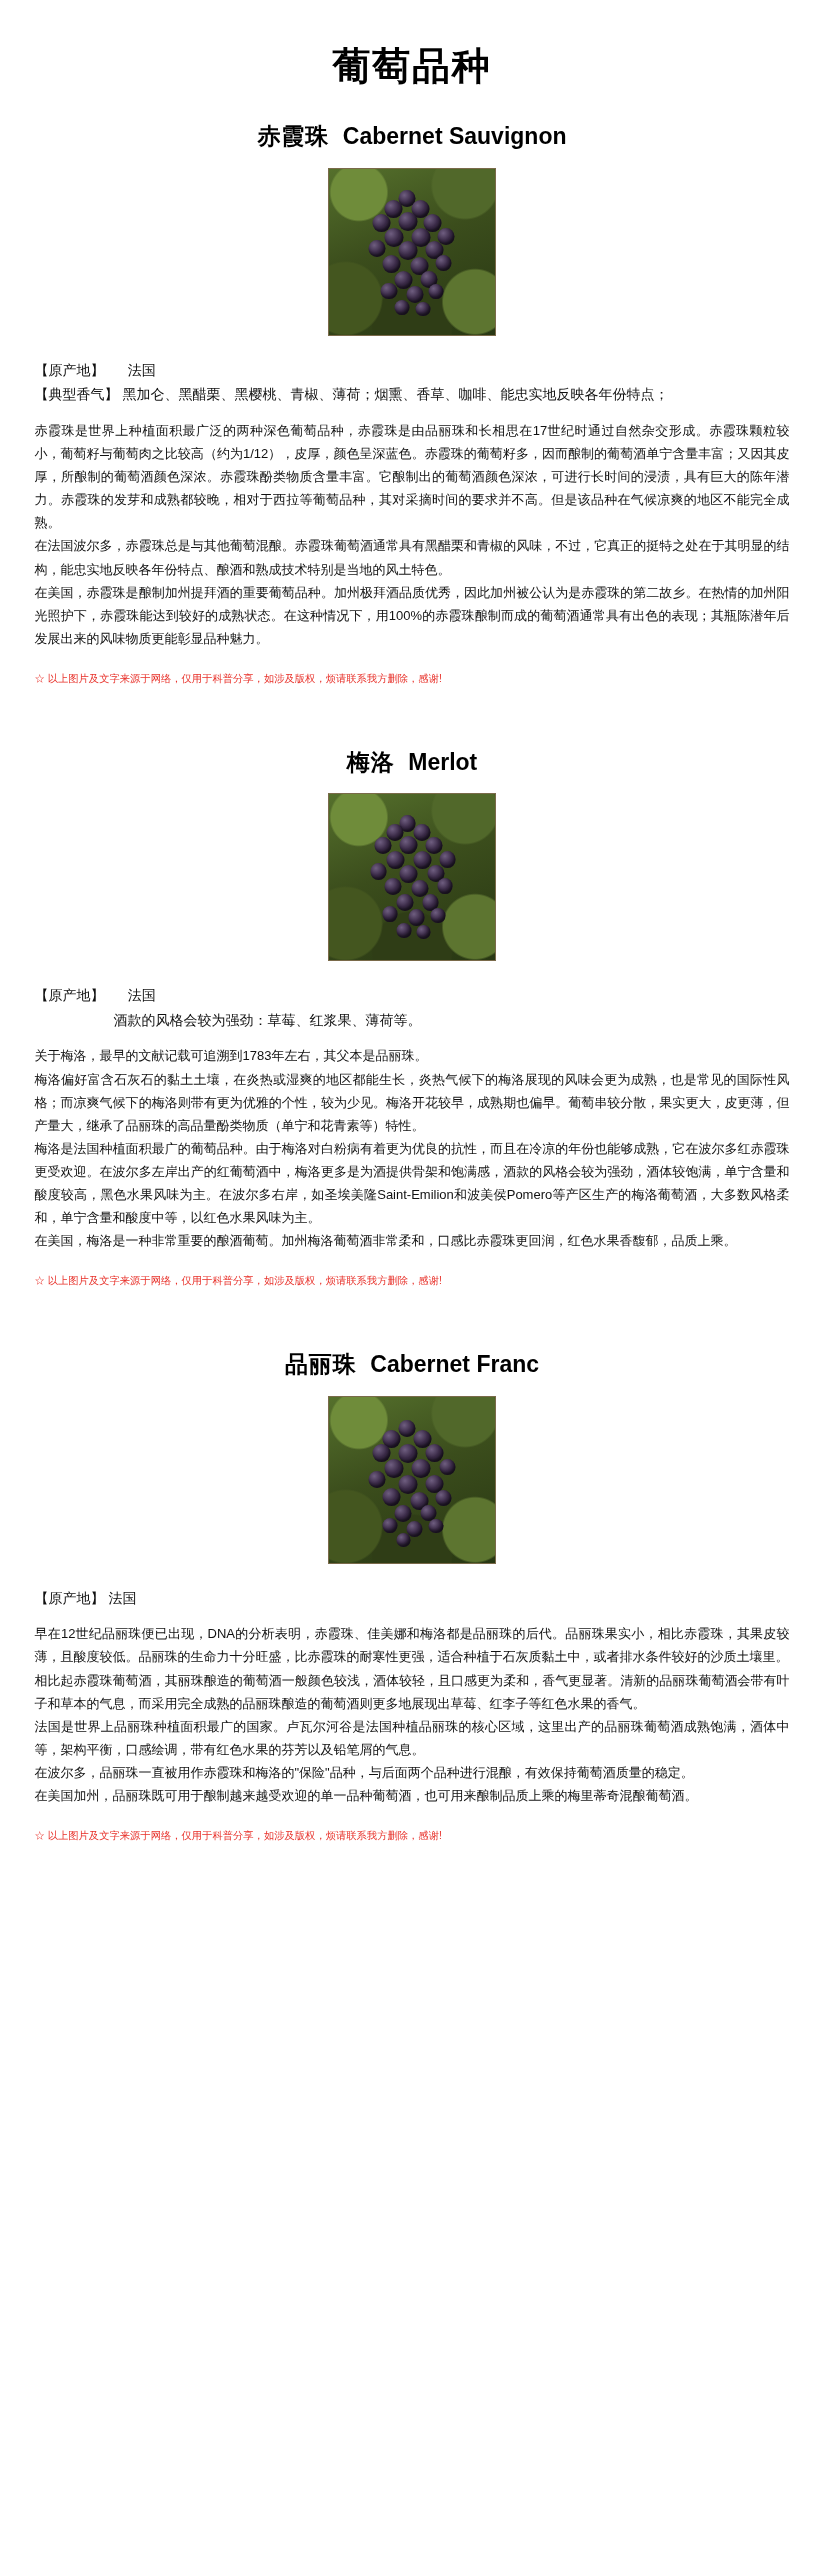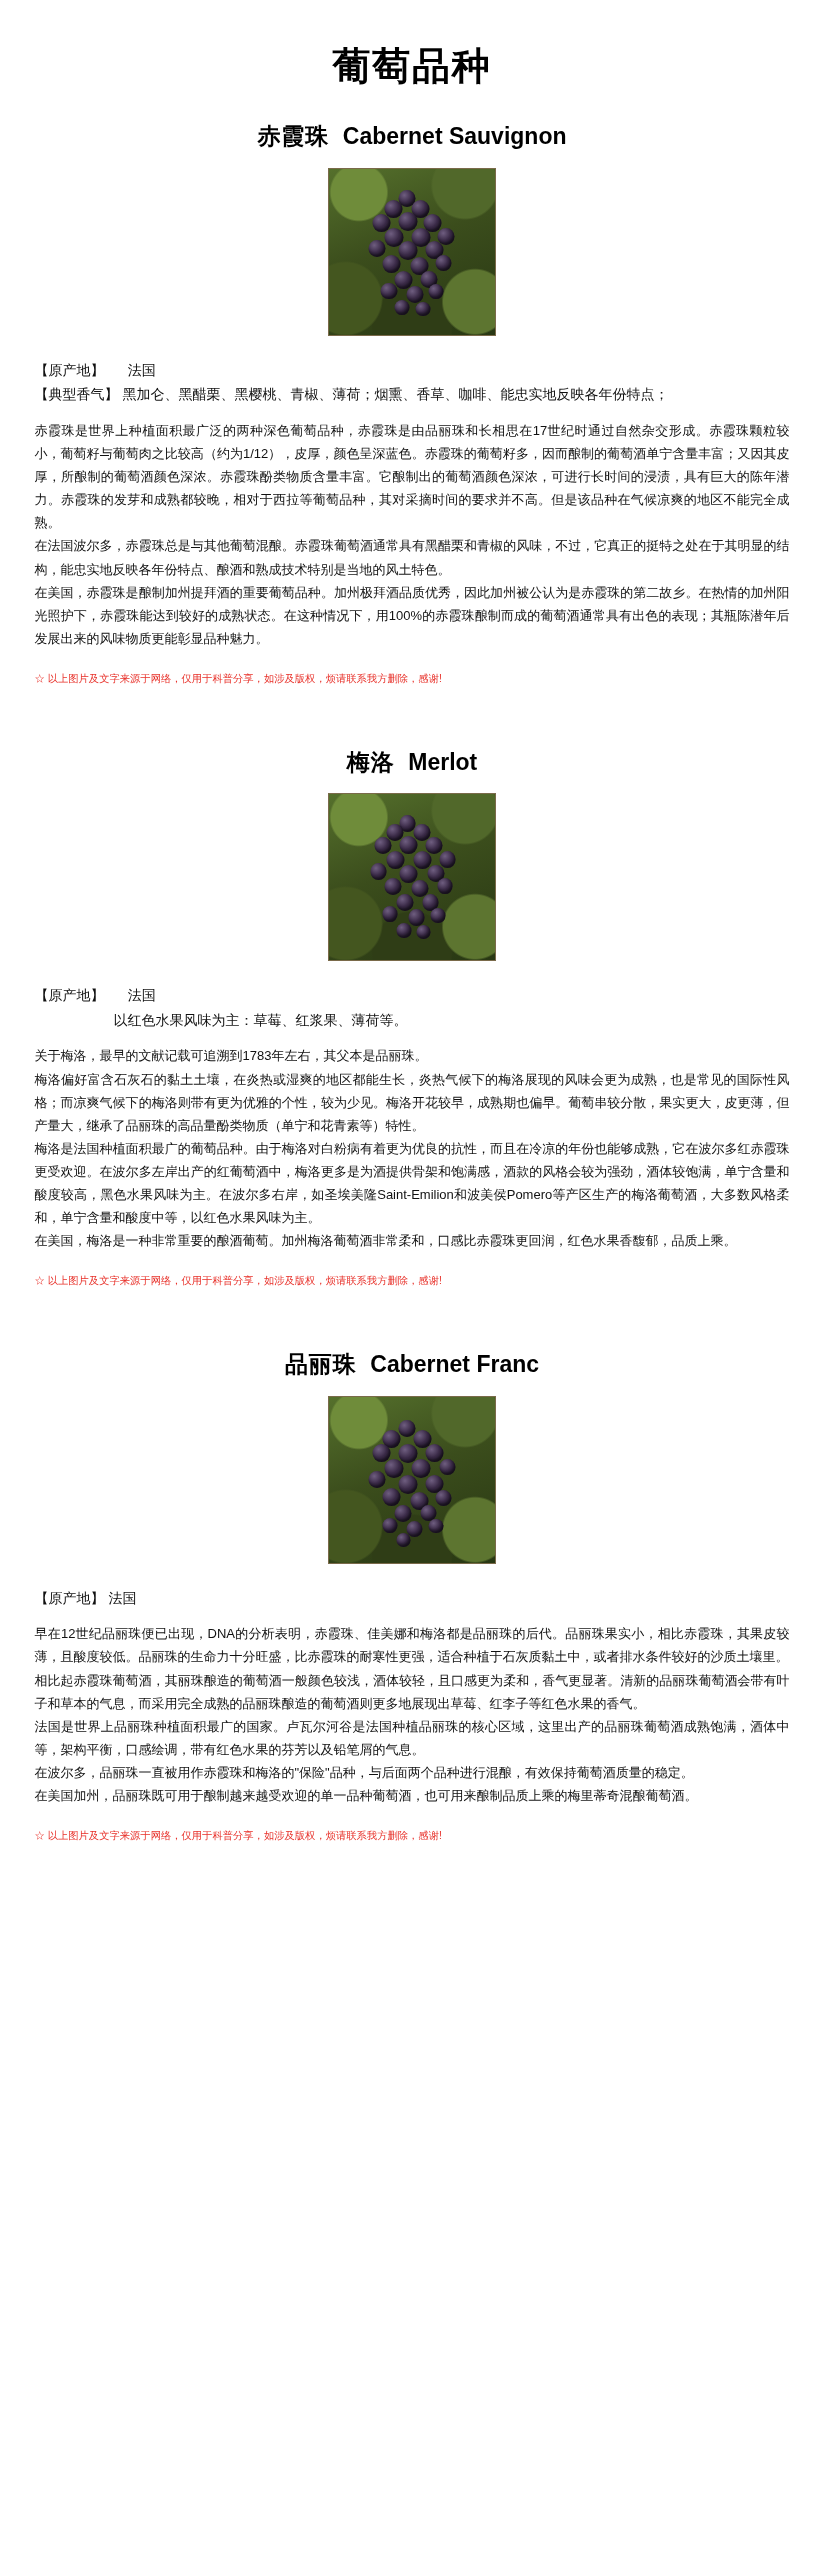--- a/index.html
+++ b/index.html
@@ -203,21 +203,21 @@
       </div>
     </div>
 
     <div class="meta">
       <div class="row">
         <span class="lbl">【原产地】</span>
         &nbsp;&nbsp;&nbsp;&nbsp;
         <span>法国</span>
       </div>
       <div class="row indent">
-        <span>以红色水果风味为主：草莓、红浆果、薄荷等。</span>
+        <span>酒款的风格会较为强劲：草莓、红浆果、薄荷等。</span>
       </div>
     </div>
 
     <div class="body-text">
       <p style="white-space:pre-line">关于梅洛，最早的文献记载可追溯到1783年左右，其父本是品丽珠。
 梅洛偏好富含石灰石的黏土土壤，在炎热或湿爽的地区都能生长，炎热气候下的梅洛展现的风味会更为成熟，也是常见的国际性风格；而凉爽气候下的梅洛则带有更为优雅的个性，较为少见。梅洛开花较早，成熟期也偏早。葡萄串较分散，果实更大，皮更薄，但产量大，继承了品丽珠的高品量酚类物质（单宁和花青素等）特性。
 梅洛是法国种植面积最广的葡萄品种。由于梅洛对白粉病有着更为优良的抗性，而且在冷凉的年份也能够成熟，它在波尔多红赤霞珠更受欢迎。在波尔多左岸出产的红葡萄酒中，梅洛更多是为酒提供骨架和饱满感，酒款的风格会较为强劲，酒体较饱满，单宁含量和酸度较高，黑色水果风味为主。在波尔多右岸，如圣埃美隆Saint-Emilion和波美侯Pomero等产区生产的梅洛葡萄酒，大多数风格柔和，单宁含量和酸度中等，以红色水果风味为主。
 在美国，梅洛是一种非常重要的酿酒葡萄。加州梅洛葡萄酒非常柔和，口感比赤霞珠更回润，红色水果香馥郁，品质上乘。</p>
     </div>
 

